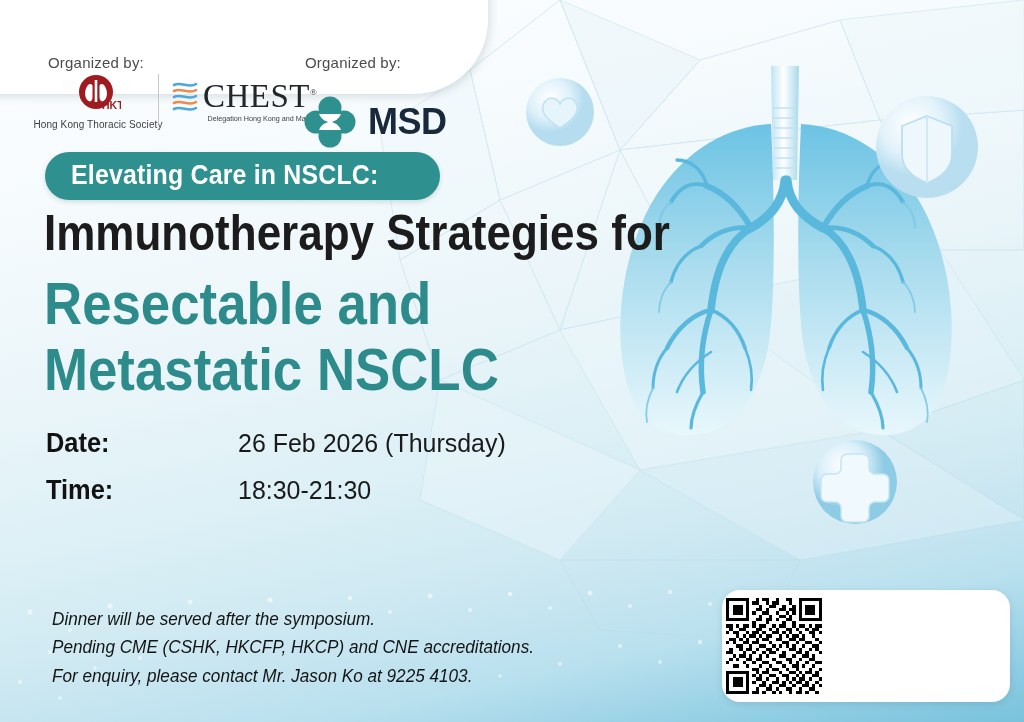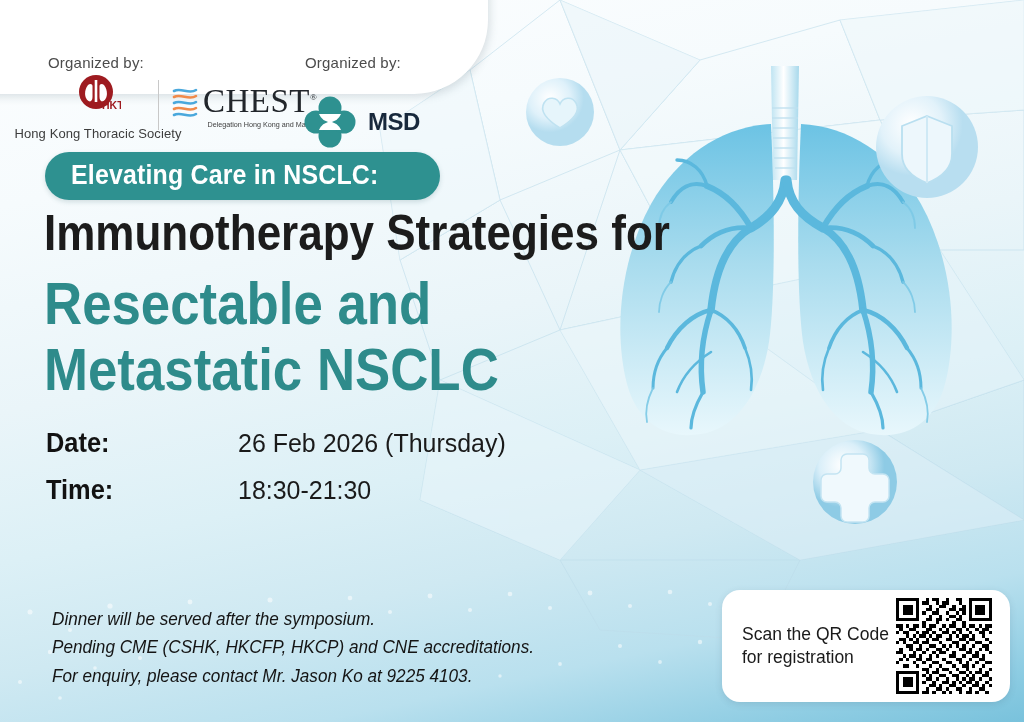--- a/index.html
+++ b/index.html
@@ -38,40 +38,40 @@
     white-space:nowrap;
   }
   .org-label{left:-12px;}
   .spon-label{left:245px;}
 
   .logo-row{position:absolute;top:26px;left:-14px;display:flex;align-items:center;}
 
   
   .hkts{width:104px;display:flex;flex-direction:column;align-items:center;}
   .hkts-mark{position:relative;width:46px;height:46px;}
-  .hkts-sub{font-size:13px;color:#3d3d3d;margin-top:8px;white-space:nowrap;letter-spacing:.1px;}
+  .hkts-sub{font-size:10px;color:#3d3d3d;margin-top:1px;white-space:nowrap;letter-spacing:.1px;}
 
   .divider{width:1px;height:50px;background:#c8c8c8;margin:0 12px 4px 8px;}
 
   
   .chest{display:flex;flex-direction:column;align-items:flex-end;}
   .chest-top{display:flex;align-items:center;}
   .chest-stripes{width:28px;height:34px;margin-right:4px;}
   .chest-word{
     font-family:"Liberation Serif",serif;
     font-size:33px;letter-spacing:.5px;color:#22262b;line-height:1;
     position:relative;font-weight:400;
   }
   .chest-reg{font-size:9px;vertical-align:super;}
   .chest-sub{font-size:7.2px;color:#3d3d3d;margin-top:1px;margin-left:32px;white-space:nowrap;}
 
   
   .msd{position:absolute;left:258px;top:24px;display:flex;align-items:center;}
   .msd-mark{width:52px;height:52px;margin-right:12px;}
-  .msd-word{font-size:24px;font-weight:bold;color:#18293c;letter-spacing:-.5px;line-height:1;}
+  .msd-word{font-size:36px;font-weight:bold;color:#18293c;letter-spacing:-.5px;line-height:1;}
 
   
   .lungs{position:absolute;left:575px;top:62px;width:430px;height:400px;}
   .lungs svg{width:100%;height:100%;display:block;}
 
   .badge{position:absolute;border-radius:50%;}
   .badge svg{width:100%;height:100%;display:block;}
   .badge-heart{left:520px;top:72px;width:80px;height:80px;}
   .badge-shield{left:868px;top:88px;width:118px;height:118px;}
   .badge-cross{left:805px;top:432px;width:100px;height:100px;}
@@ -411,24 +411,20 @@
     </div>
   </div>
 
   <div class="notes">
     <p>Dinner will be served after the symposium.</p>
     <p>Pending CME (CSHK, HKCFP, HKCP) and CNE accreditations.</p>
     <p>For enquiry, please contact Mr. Jason Ko at 9225  4103.</p>
   </div>
 
   <div class="qr-card">
-    <div class="qr-text">
-      <div>Scan the QR Code</div>
-      <div>for registration</div>
-    </div>
     <div class="qr-code">
       <svg viewBox="0 0 29 29" shape-rendering="crispEdges">
         <rect width="29" height="29" fill="#ffffff"></rect>
         <g fill="#000000">
           <path d="M0 0h7v7h-7z"></path>
             <path d="M22 0h7v7h-7z"></path>
             <path d="M0 22h7v7h-7z"></path>
         </g>
         <g fill="#ffffff">
           <path d="M1 1h5v5h-5z"></path>

